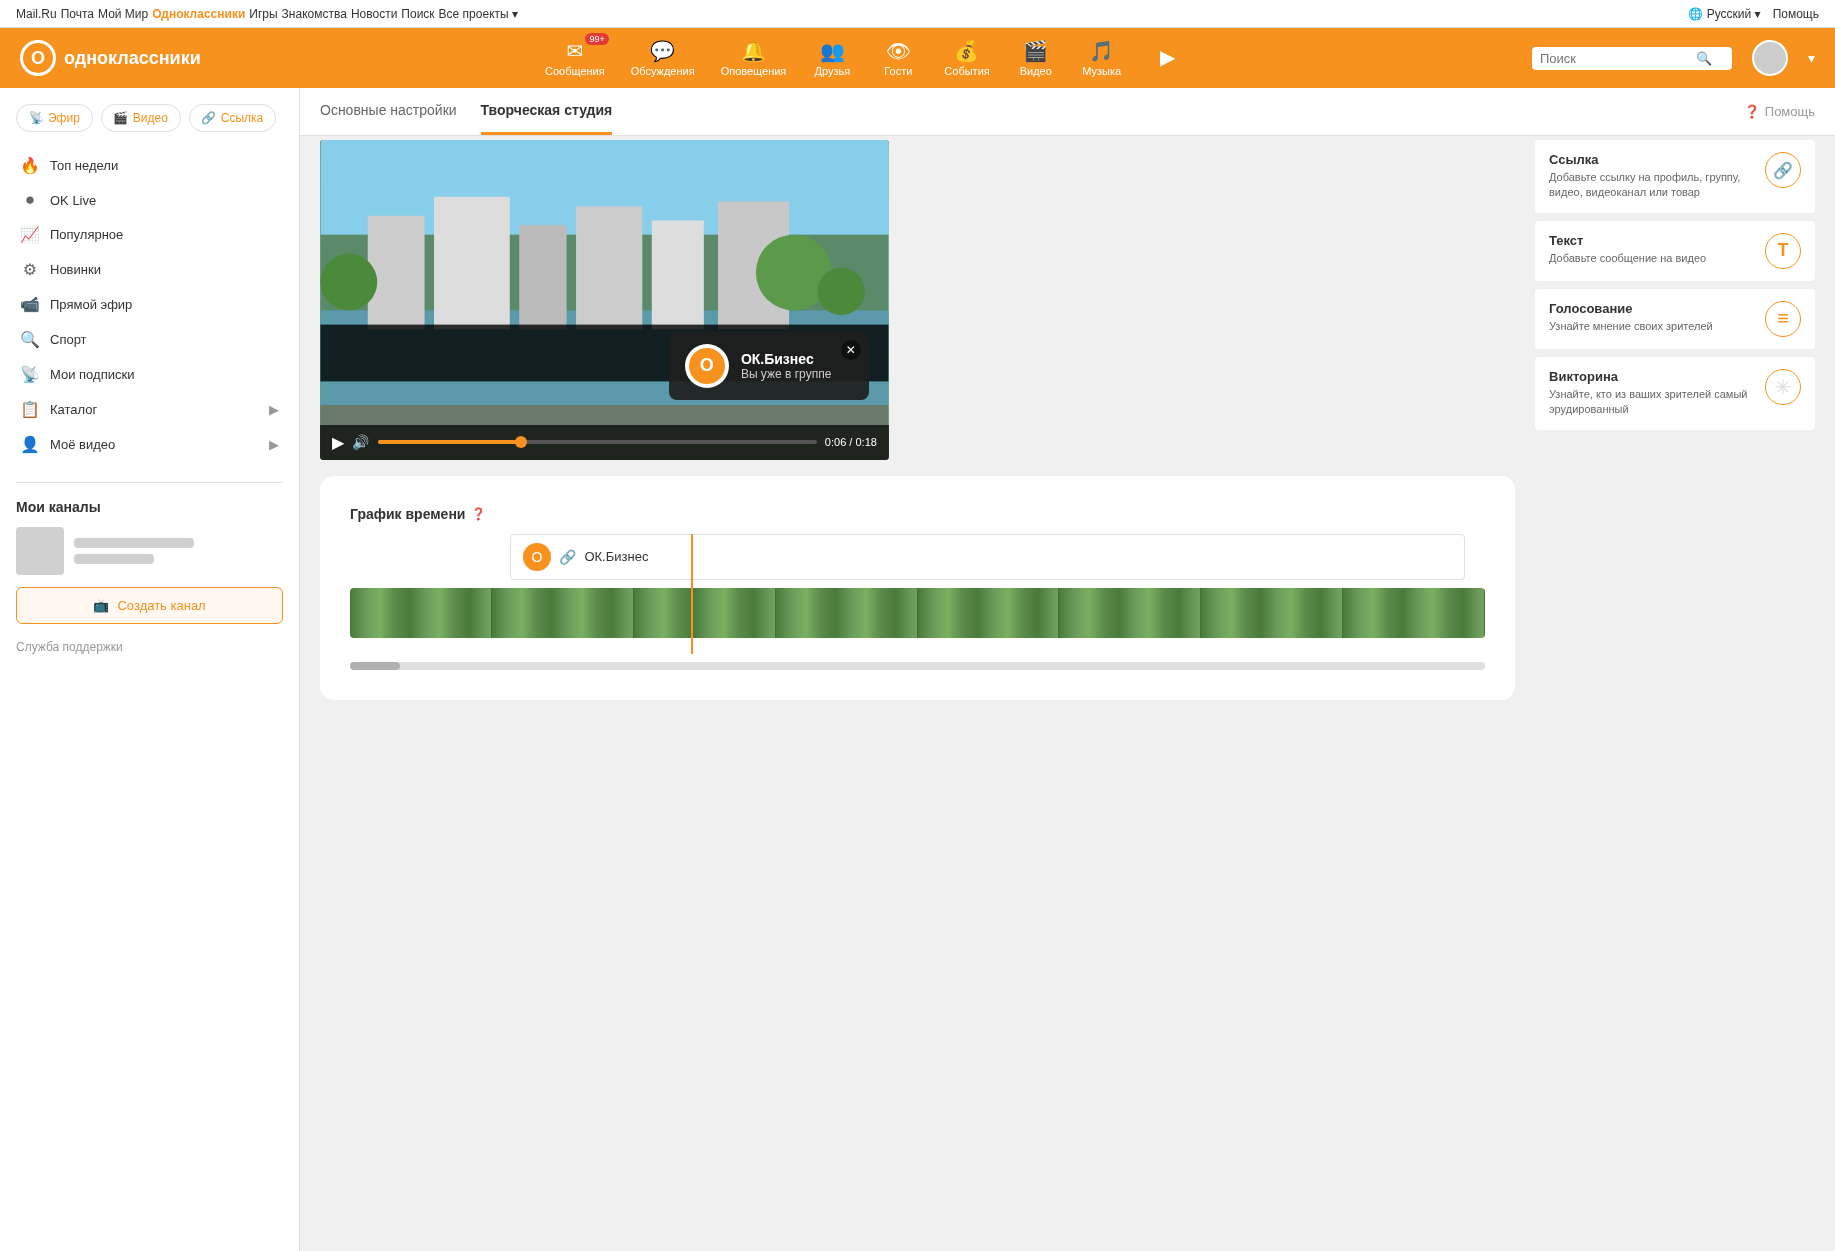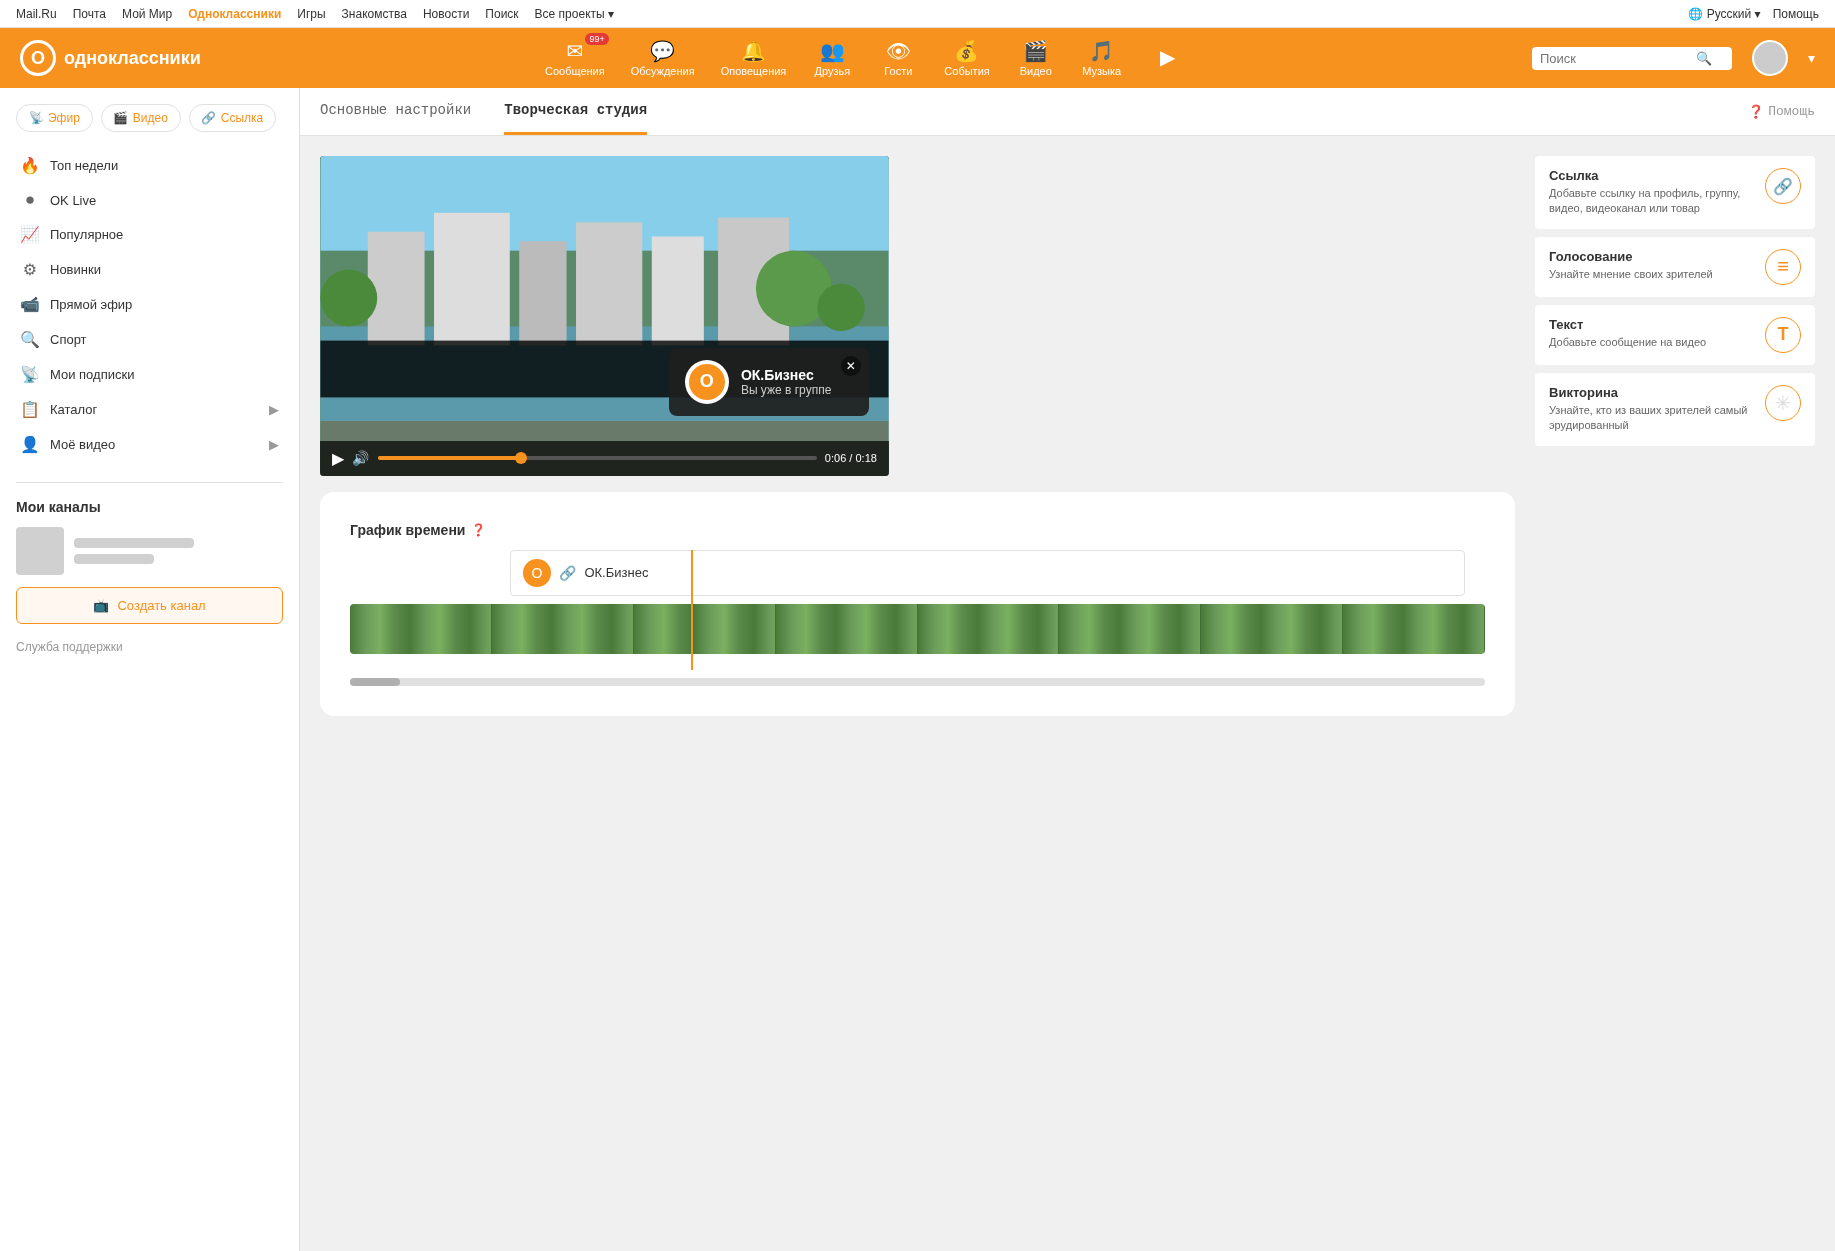--- a/index.html
+++ b/index.html
@@ -6,21 +6,21 @@
     body { font-family: Arial, sans-serif; background: #f0f0f0; font-size: 13px; color: #333; }
 
     
     .top-nav {
       background: #fff;
       border-bottom: 1px solid #e0e0e0;
       padding: 0 16px;
       height: 28px;
       display: flex;
       align-items: center;
-      gap: 16px;
+      gap: 4px;
       font-size: 12px;
     }
     .top-nav a { color: #333; text-decoration: none; }
     .top-nav a.active { color: #f7921e; font-weight: bold; }
     .top-nav .right { margin-left: auto; display: flex; gap: 12px; align-items: center; }
 
     
     .main-header {
       background: #f7921e;
       height: 60px;
@@ -194,27 +194,26 @@
     }
 
     
     .content-area {
       flex: 1;
       padding: 20px;
       background: #f0f0f0;
     }
     .tabs {
       display: flex;
-      gap: 33px;
+      gap: 24px;
       margin-bottom: 20px;
       background: #fff;
       padding: 0 20px;
-      margin: -20px -20px 20px -20px;
+      margin: -20px -20px 4px -20px;
       border-bottom: 1px solid #e0e0e0;
-      font-family: Liberation Mono, monospace;
     }
     .tab {
       padding: 14px 0;
       font-size: 14px;
       cursor: pointer;
       border-bottom: 3px solid transparent;
       color: #666;
     }
     .tab.active {
       color: #333;
@@ -729,31 +728,31 @@
       <div class="right-sidebar">
         <div class="feature-item">
           <div class="feature-text">
             <div class="feature-title">Ссылка</div>
             <div class="feature-desc">Добавьте ссылку на профиль, группу, видео, видеоканал или товар</div>
           </div>
           <div class="feature-icon">🔗</div>
         </div>
         <div class="feature-item">
           <div class="feature-text">
-            <div class="feature-title">Голосование</div>
-            <div class="feature-desc">Узнайте мнение своих зрителей</div>
-          </div>
-          <div class="feature-icon" style="font-size:20px;">≡</div>
+            <div class="feature-title">Текст</div>
+            <div class="feature-desc">Добавьте сообщение на видео</div>
+          </div>
+          <div class="feature-icon" style="font-weight:bold;font-size:18px;">T</div>
         </div>
         <div class="feature-item">
           <div class="feature-text">
-            <div class="feature-title">Текст</div>
-            <div class="feature-desc">Добавьте сообщение на видео</div>
-          </div>
-          <div class="feature-icon" style="font-weight:bold;font-size:18px;">T</div>
+            <div class="feature-title">Голосование</div>
+            <div class="feature-desc">Узнайте мнение своих зрителей</div>
+          </div>
+          <div class="feature-icon" style="font-size:20px;">≡</div>
         </div>
         <div class="feature-item">
           <div class="feature-text">
             <div class="feature-title">Викторина</div>
             <div class="feature-desc">Узнайте, кто из ваших зрителей самый эрудированный</div>
           </div>
           <div class="feature-icon" style="color:#ddd;font-size:20px;">✳</div>
         </div>
       </div>
     </div>

